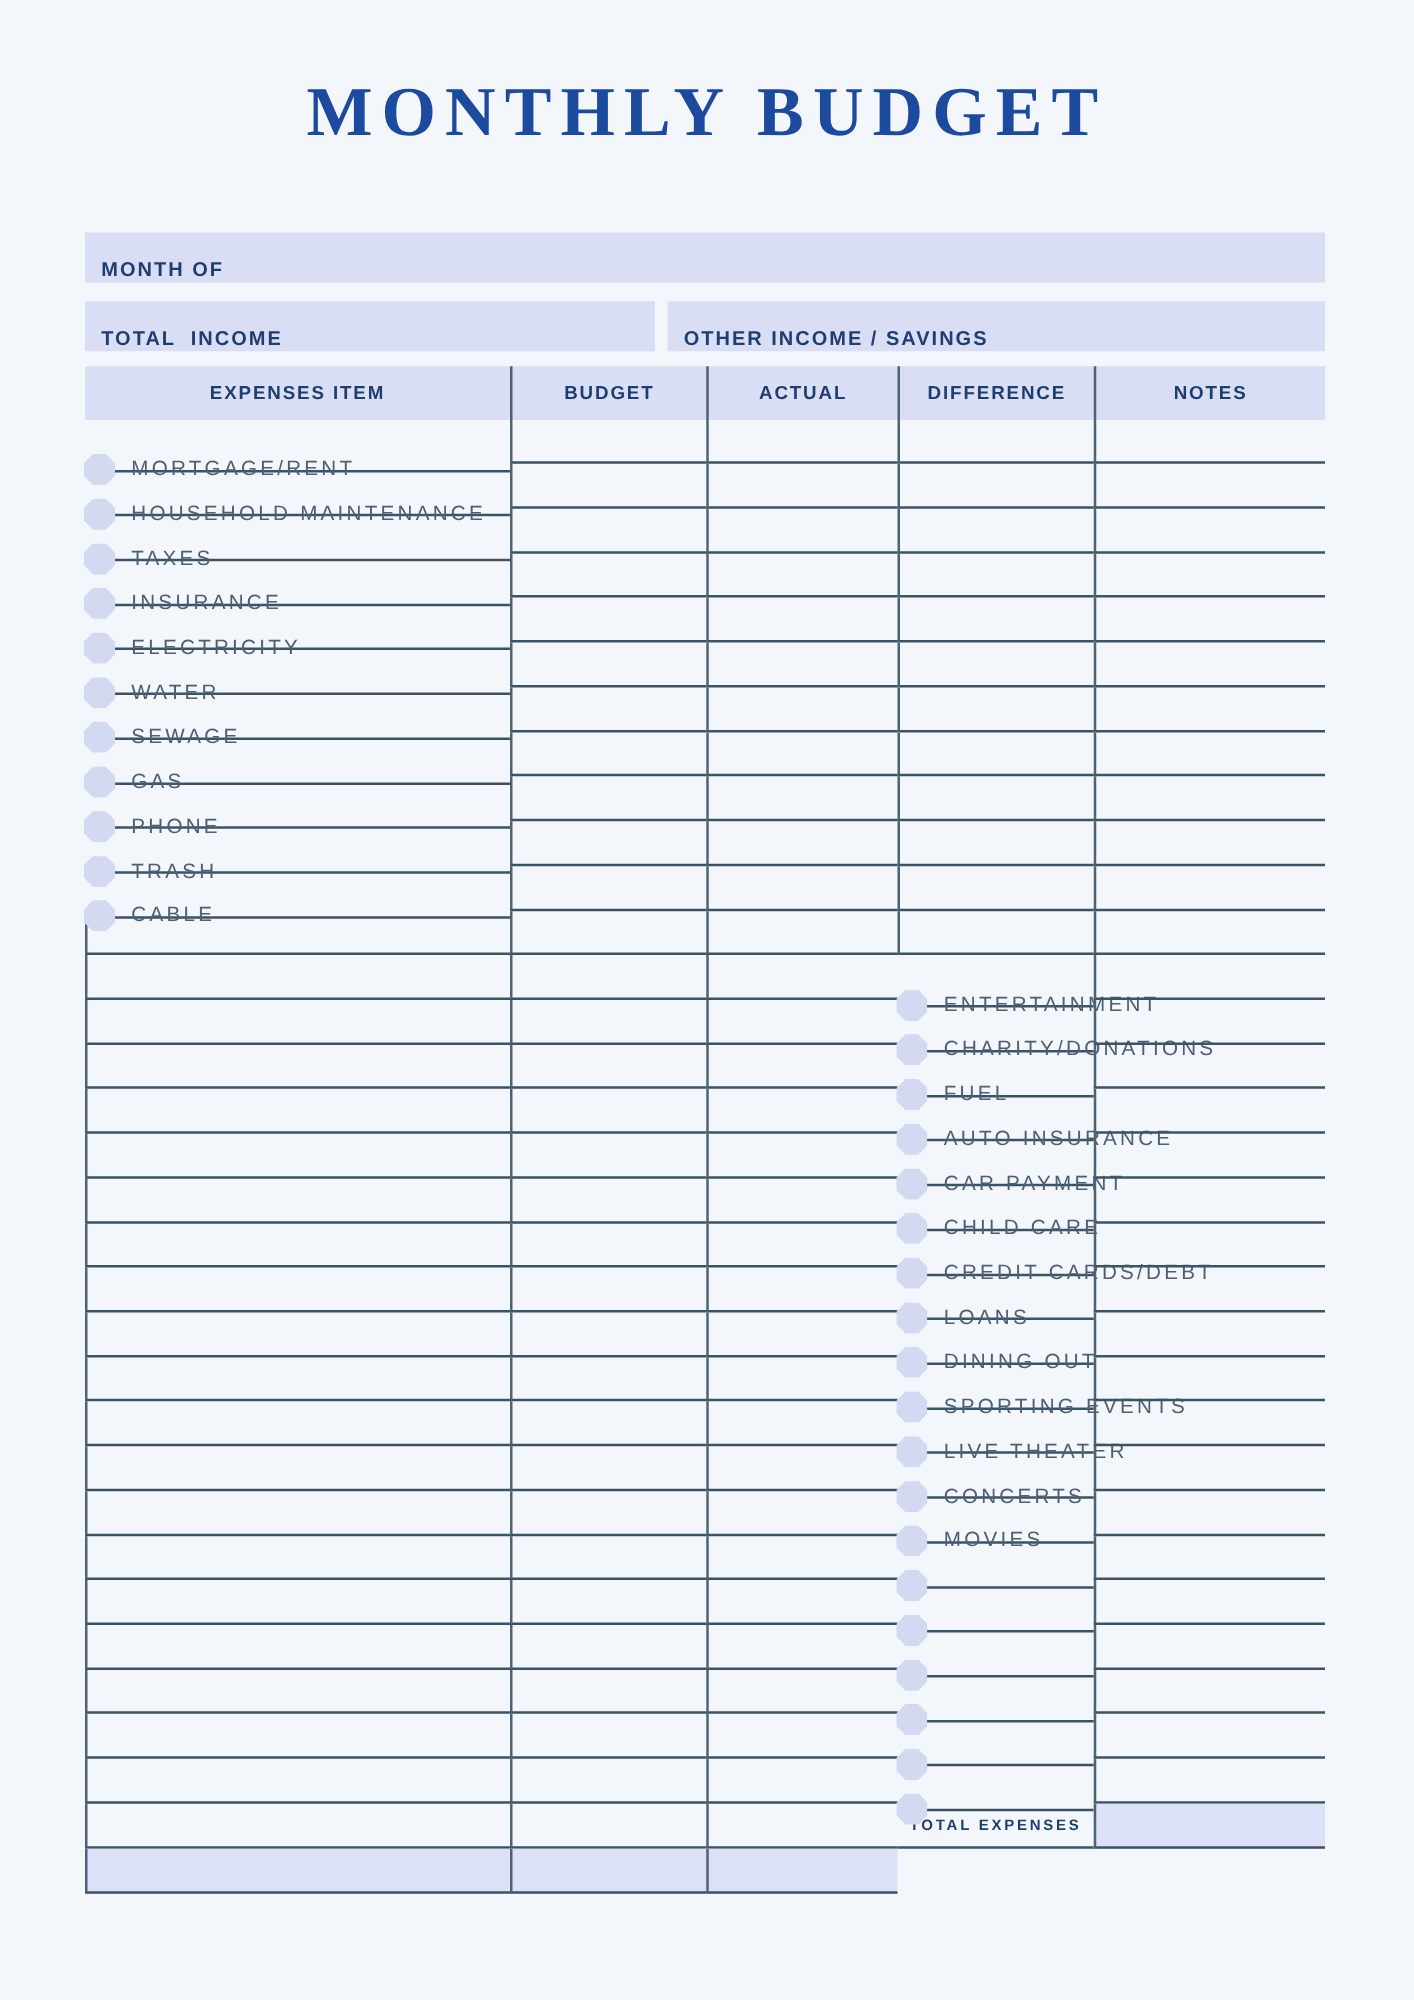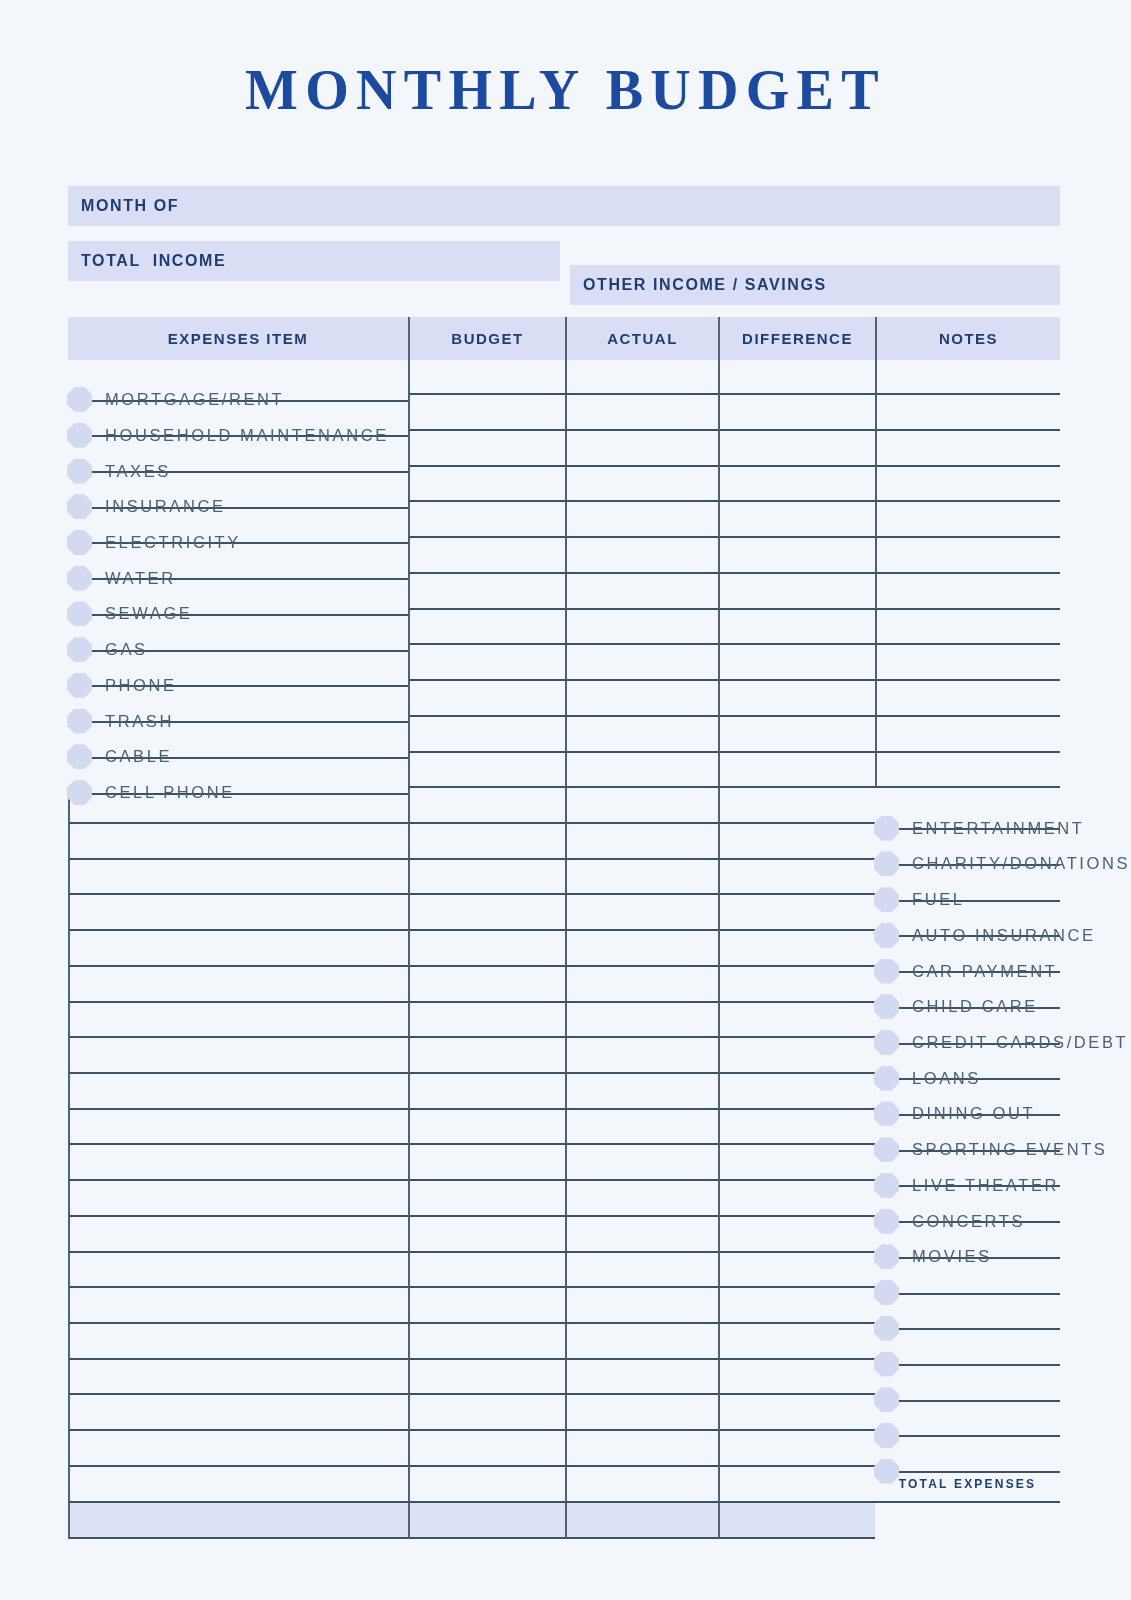--- a/index.html
+++ b/index.html
@@ -31,38 +31,38 @@
     letter-spacing:0.13em;
     color:var(--title-blue,#1b4a9e);
   }
   .content{
     width:992px;
     margin:0 0 0 68px;
   }
   .bar{
     height:40px;
     background:var(--lavender,#d9def4);
-    display:flex;align-items:center;
+    display:flex;align-items:flex-end;
   }
   .bar-label{
     padding-left:13px;
     font-weight:700;
     font-size:16px;
     letter-spacing:1.6px;
     color:var(--navy,#1e3e71);
     white-space:pre;
   }
   .month-bar{margin-top:64px;}
   .income-row{
     margin-top:15px;
     display:flex;
     gap:10px;
   }
-  .income-row .bar.total-income{width:492px;}
-  .income-row .bar.other-income{flex:1;margin-top:24px;}
+  .income-row .bar.total-income{width:456px;}
+  .income-row .bar.other-income{flex:1;}
   .budget-table{
     margin-top:12px;
     display:grid;
     grid-template-columns:340px 157px 153px 157px 185px;
     grid-template-rows:43px repeat(32, 35.72px) 36px;
   }
   .th{
     background:var(--lavender,#d9def4);
     display:flex;align-items:center;justify-content:center;
     font-weight:700;
@@ -209,24 +209,20 @@
       <div class="td col-b"></div>
       <div class="td col-b"></div>
       <div class="td td-label">
         <span class="bullet"></span>
         <span class="row-label">CABLE</span>
       </div>
       <div class="td col-b"></div>
       <div class="td col-b"></div>
       <div class="td col-b"></div>
       <div class="td col-b"></div>
-      <div class="td td-label">
-        <span class="bullet"></span>
-        <span class="row-label">CELL PHONE</span>
-      </div>
       <div class="td col-b"></div>
       <div class="td col-b"></div>
       <div class="td col-b"></div>
       <div class="td col-b"></div>
       <div class="td col-b"></div>
       <div class="td col-b"></div>
       <div class="td col-b"></div>
       <div class="td col-b"></div>
       <div class="td td-label">
         <span class="bullet"></span>

